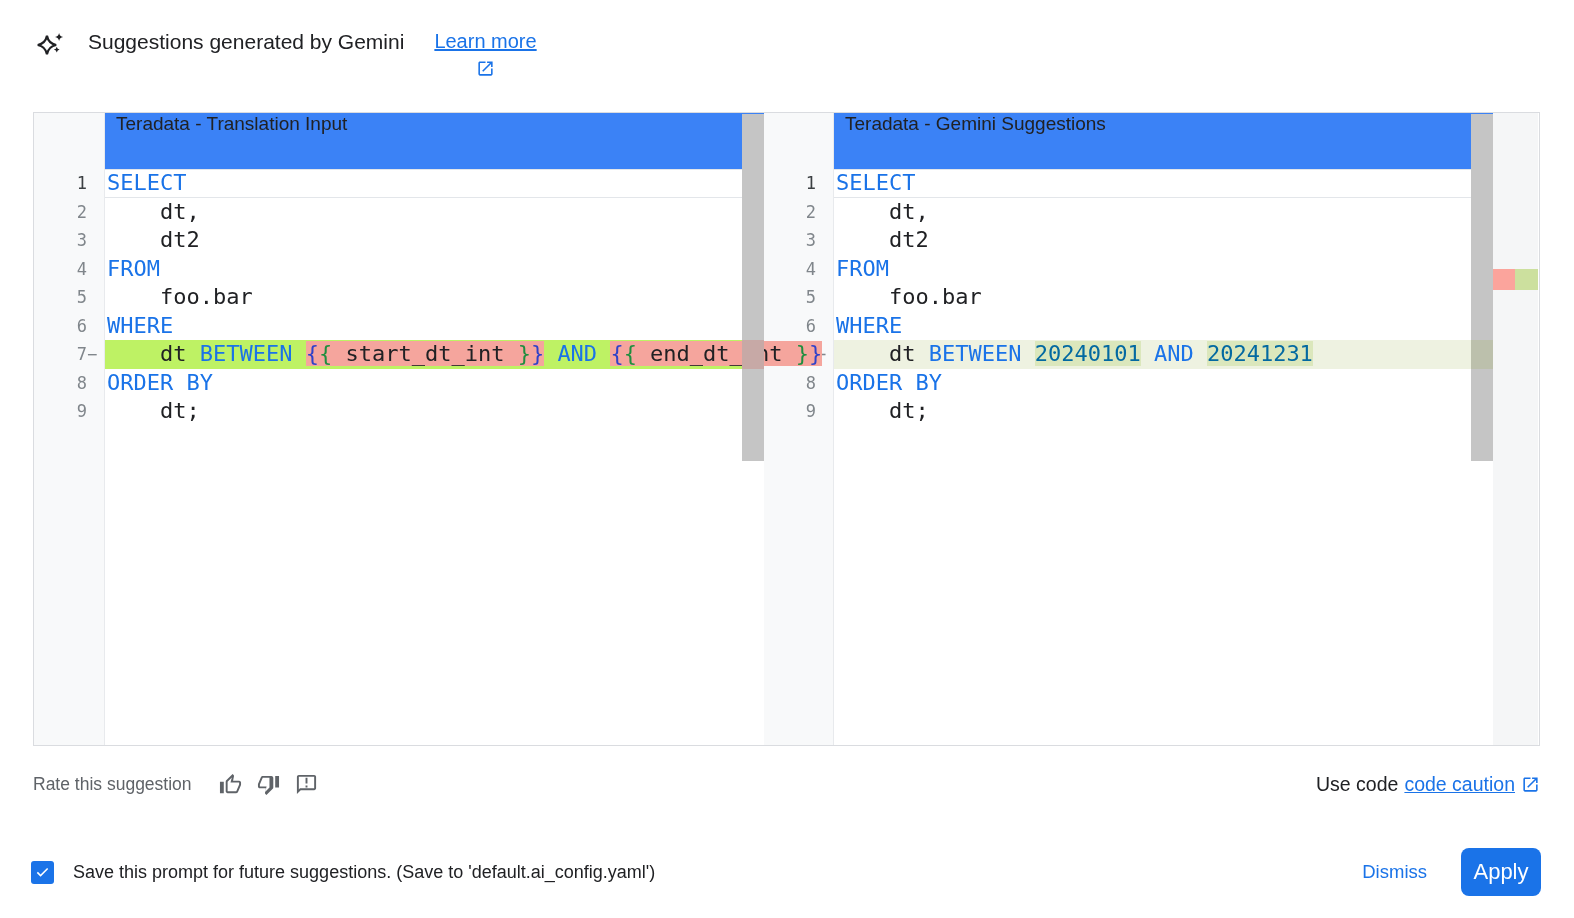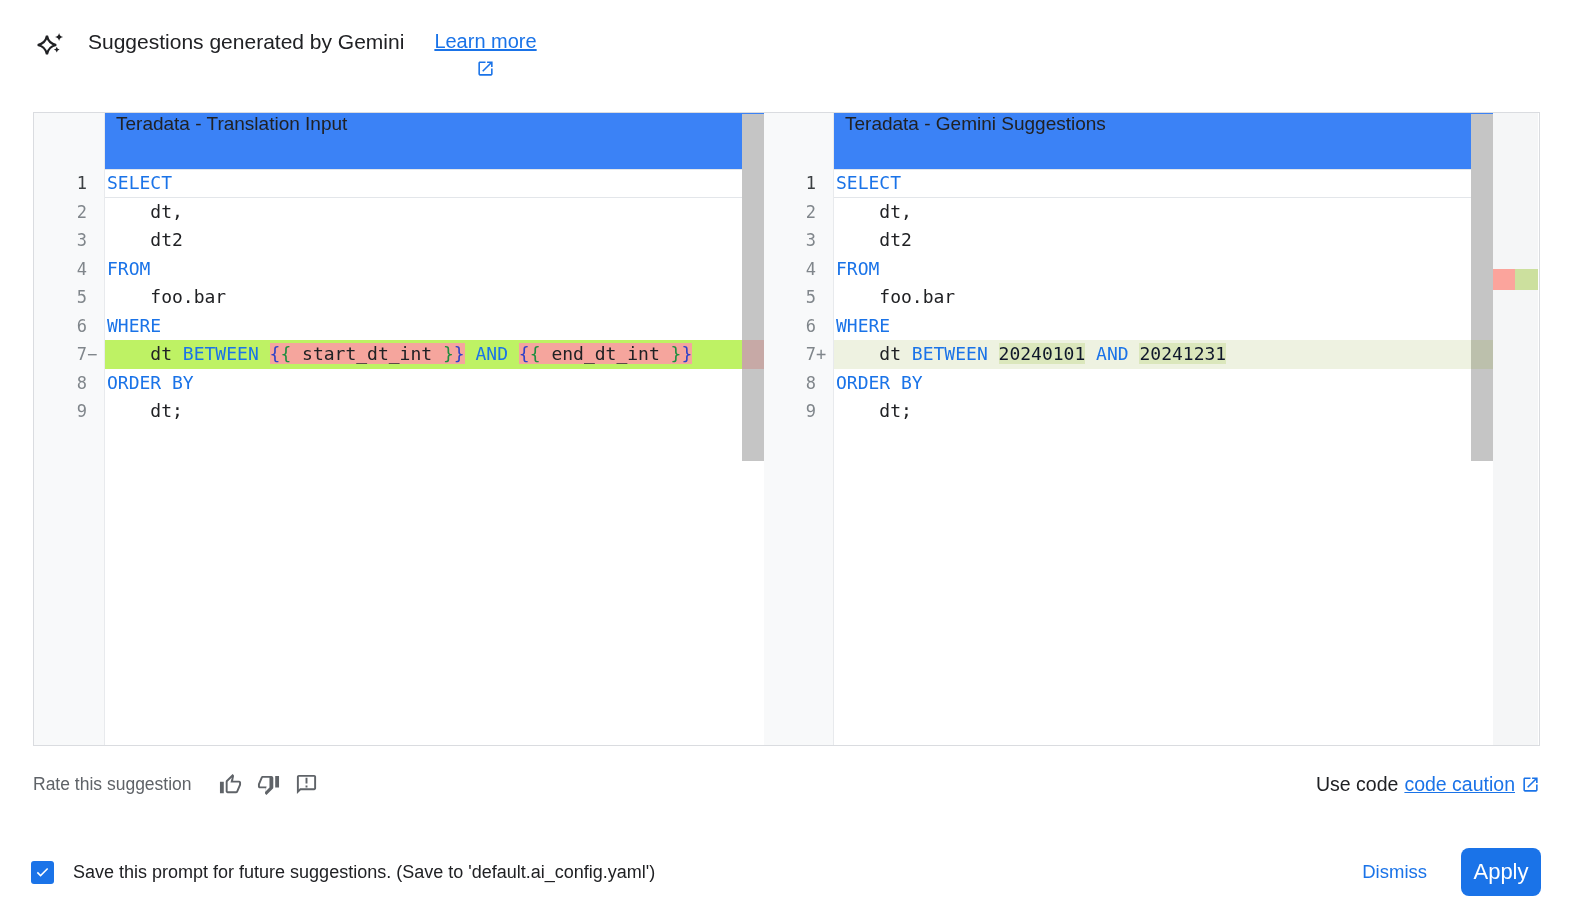--- a/index.html
+++ b/index.html
@@ -21,27 +21,27 @@
   .gutter-row { height:28.5px; display:flex; align-items:center; justify-content:flex-end; padding-right:2px;
                 font-family:"DejaVu Sans Mono", monospace; font-size:17px; color:#80868b; }
   .ln-sign { width:15px; text-align:left; }
   .active-num { color:#3c4043; }
 
   .code-wrap { position:relative; background:#fff; }
   .code-wrap-left { width:659px; }
   .code-wrap-right { width:659px; }
   .code-header { height:56px; display:flex; align-items:flex-start; padding-left:11px; font-size:19px; color:#202124; background:#3b82f6; }
   .code-line { height:28.5px; line-height:28.5px; white-space:pre; padding-left:2px;
-               font-family:"DejaVu Sans Mono", monospace; font-size:18px; color:#202124; }
+               font-family:"DejaVu Sans Mono", monospace; font-size:22px; color:#202124; }
   .line-active { box-shadow: inset 0 1px 0 #e3e6ea, inset 0 -1px 0 #e3e6ea; }
   .line-del { background:#bef264; }
   .line-add { background:#eef2e1; }
   .c-kw { color:#1a73e8; }
   .c-pl { color:#202124; }
-  .c-num { color:#0f172a; }
+  .c-num { color:#0369a1; }
   .c-brb { color:#2f41c9; }
   .c-brg { color:#1e8e3e; }
   .mark-del { background:#f5a59d; }
   .mark-add { background:#dbe7bc; }
 
   .scrollbar { position:absolute; top:0; right:0; width:22px; height:100%; }
   .scroll-thumb { position:absolute; top:1px; left:0; width:22px; height:347px; background:#c5c5c5; }
   .thumb-tint { position:absolute; left:0; width:22px; height:28.5px; }
   .tint-del { top:227px; background:#c7a9a6; }
   .tint-add { top:227px; background:#bcc0ac; }

